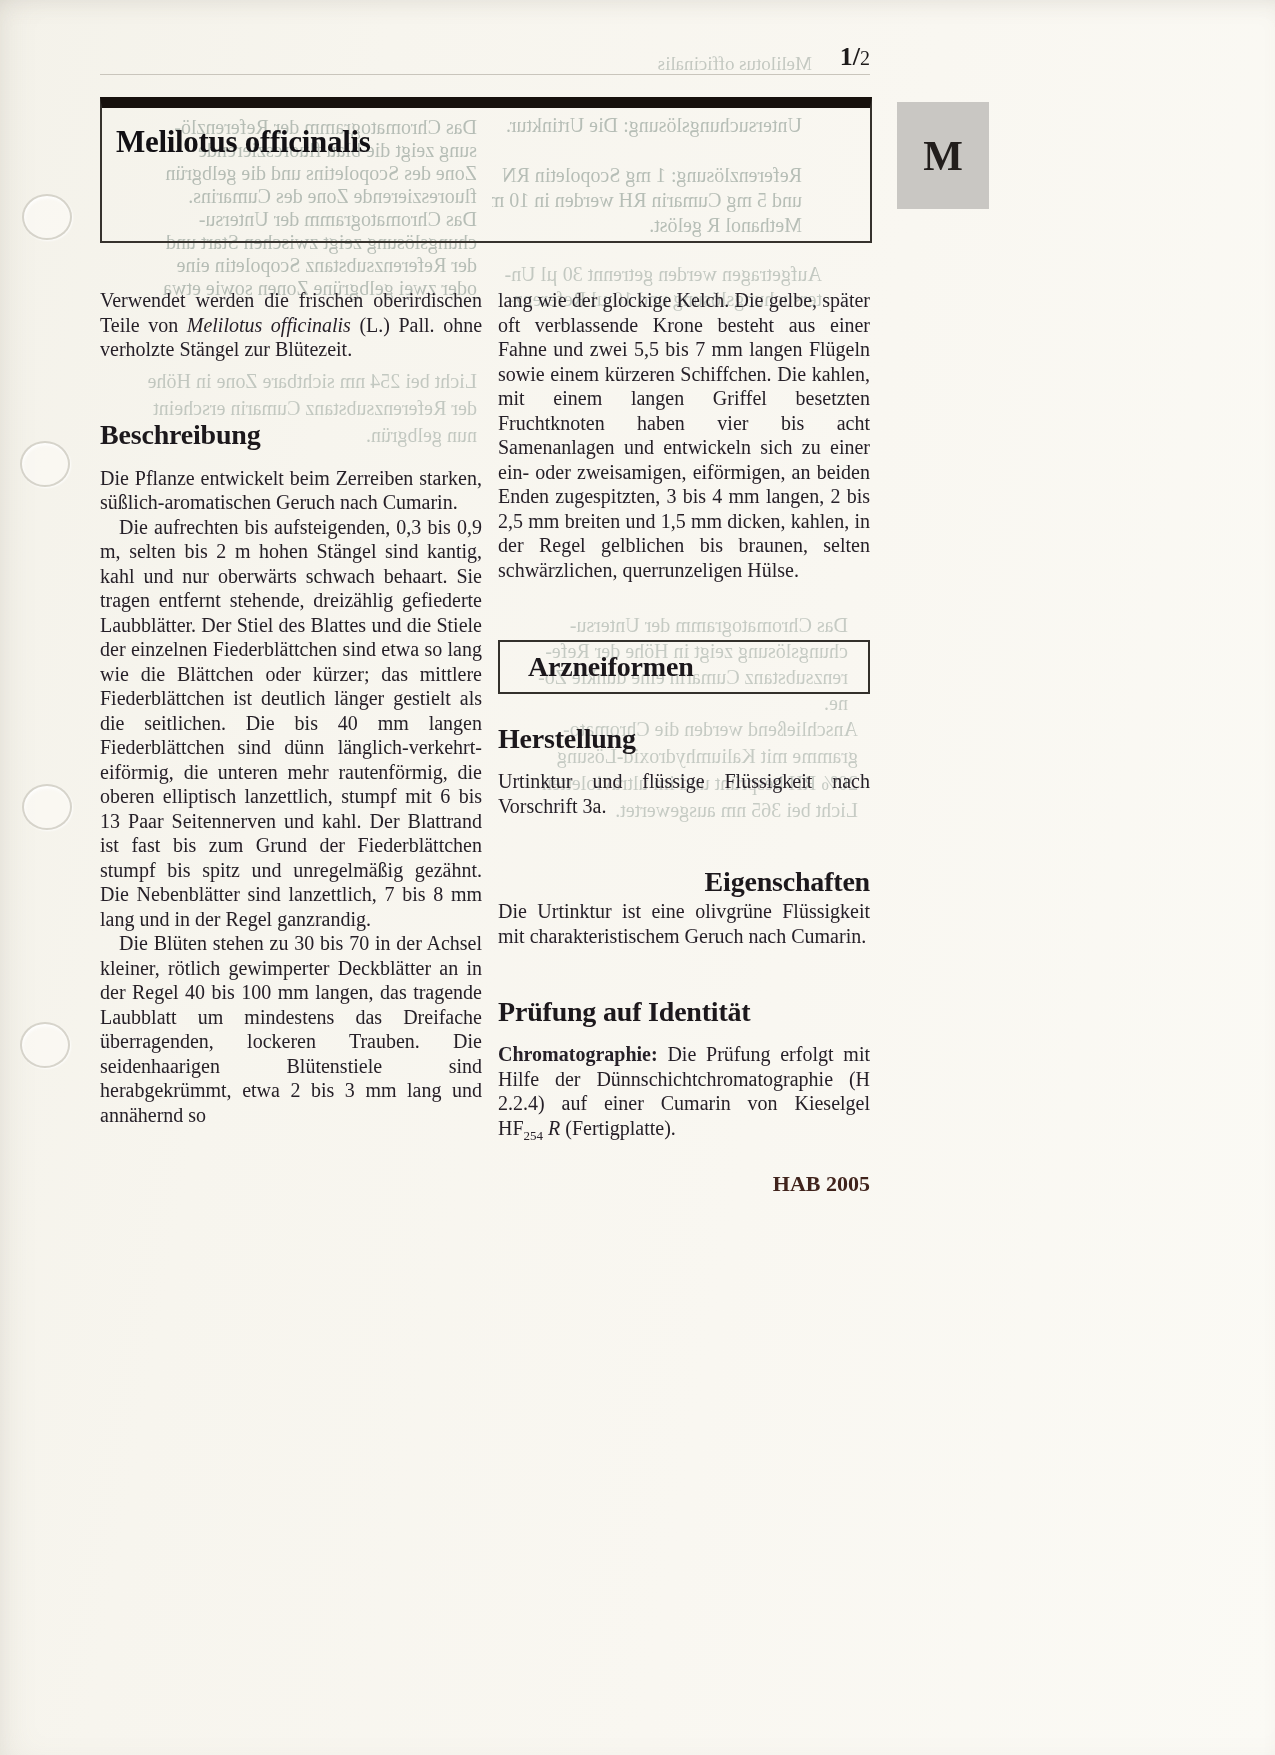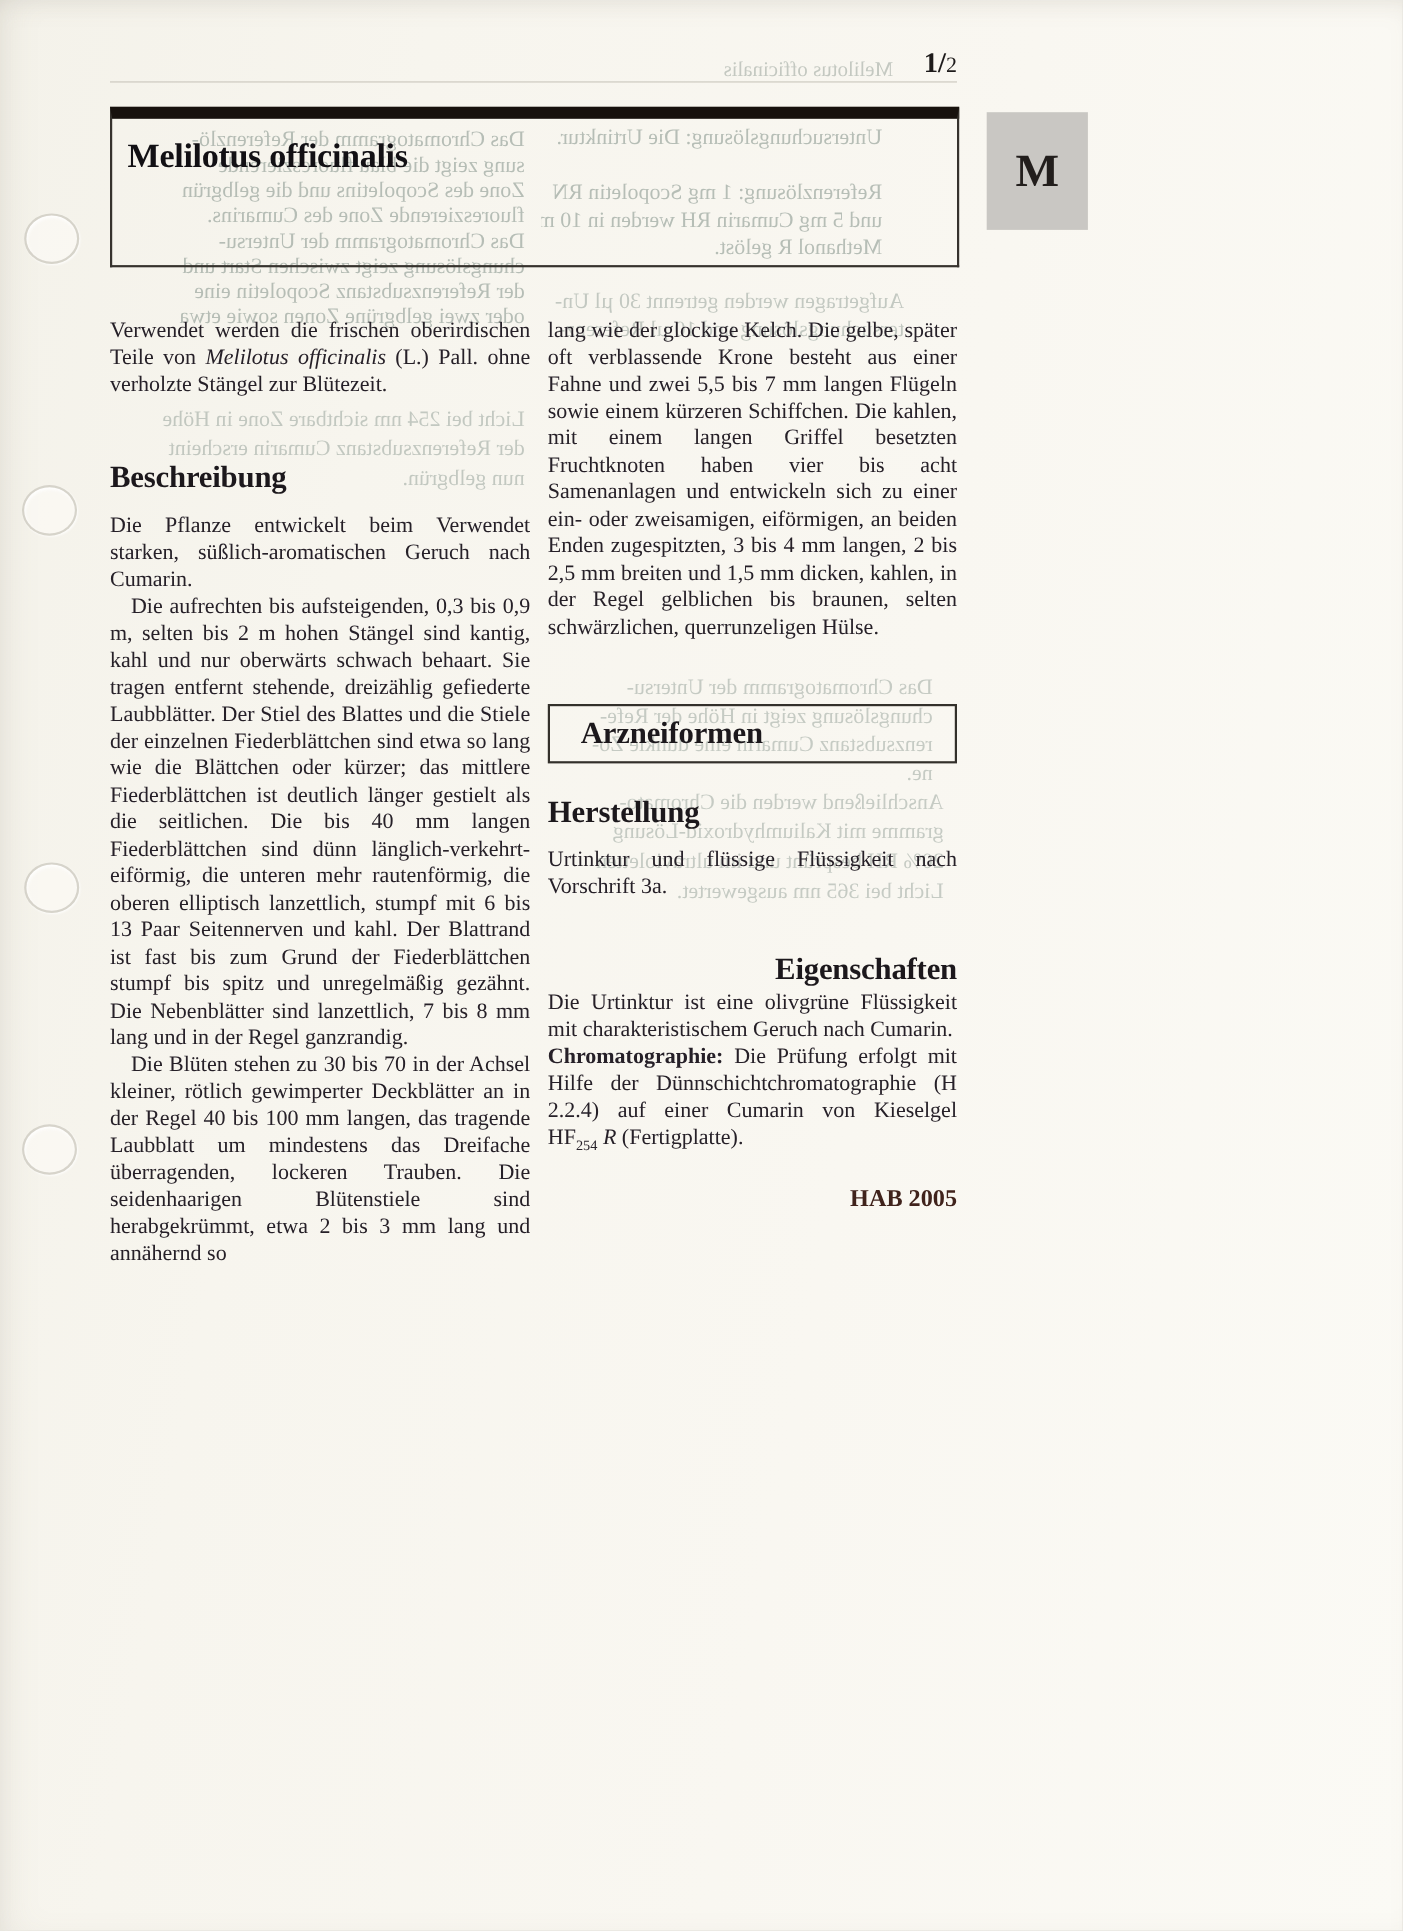--- a/index.html
+++ b/index.html
@@ -143,36 +143,37 @@
     <div class="title-text">Melilotus officinalis</div>
   </div>
   <div class="m-tab">
     <span>M</span>
   </div>
 
   <div class="col col-left">
     <p><span>Verwendet werden die frischen oberirdischen Teile von </span><span class="ital">Melilotus officinalis</span><span> (L.) Pall. ohne verholzte Stängel zur Blütezeit.</span></p>
 
     <h2 class="h-beschreibung">Beschreibung</h2>
-    <p>Die Pflanze entwickelt beim Verwendet starken, süßlich-aromatischen Geruch nach Cumarin.</p>
+    <p>Die Pflanze entwickelt beim Zerreiben starken, süßlich-aromatischen Geruch nach Cumarin.</p>
     <p class="indent">Die aufrechten bis aufsteigenden, 0,3 bis 0,9 m, selten bis 2 m hohen Stängel sind kantig, kahl und nur oberwärts schwach behaart. Sie tragen entfernt stehende, dreizählig gefiederte Laubblätter. Der Stiel des Blattes und die Stiele der einzelnen Fiederblättchen sind etwa so lang wie die Blättchen oder kürzer; das mittlere Fiederblättchen ist deutlich länger gestielt als die seitlichen. Die bis 40 mm langen Fiederblättchen sind dünn länglich-verkehrt-eiförmig, die unteren mehr rautenförmig, die oberen elliptisch lanzettlich, stumpf mit 6 bis 13 Paar Seitennerven und kahl. Der Blattrand ist fast bis zum Grund der Fiederblättchen stumpf bis spitz und unregelmäßig gezähnt. Die Nebenblätter sind lanzettlich, 7 bis 8 mm lang und in der Regel ganzrandig.</p>
     <p class="indent">Die Blüten stehen zu 30 bis 70 in der Achsel kleiner, rötlich gewimperter Deckblätter an in der Regel 40 bis 100 mm langen, das tragende Laubblatt um mindestens das Dreifache überragenden, lockeren Trauben. Die seidenhaarigen Blütenstiele sind herabgekrümmt, etwa 2 bis 3 mm lang und annähernd so</p>
   </div>
 
   <div class="col col-right">
     <p>lang wie der glockige Kelch. Die gelbe, später oft verblassende Krone besteht aus einer Fahne und zwei 5,5 bis 7 mm langen Flügeln sowie einem kürzeren Schiffchen. Die kahlen, mit einem langen Griffel besetzten Fruchtknoten haben vier bis acht Samenanlagen und entwickeln sich zu einer ein- oder zweisamigen, eiförmigen, an beiden Enden zugespitzten, 3 bis 4 mm langen, 2 bis 2,5 mm breiten und 1,5 mm dicken, kahlen, in der Regel gelblichen bis braunen, selten schwärzlichen, querrunzeligen Hülse.</p>
 
     <div class="arz-box">
       <h2>Arzneiformen</h2>
     </div>
 
     <h2 class="h-herstellung">Herstellung</h2>
     <p>Urtinktur und flüssige Flüssigkeit nach Vorschrift 3a.</p>
 
     <h2 class="h-eigenschaften">Eigenschaften</h2>
     <p>Die Urtinktur ist eine olivgrüne Flüssigkeit mit charakteristischem Geruch nach Cumarin.</p>
 
+    <h2 class="h-pruefung">Prüfung auf Identität</h2>
     <p><span class="bold">Chromatographie:</span><span> Die Prüfung erfolgt mit Hilfe der Dünnschichtchromatographie (H 2.2.4) auf einer Cumarin von Kieselgel HF</span><sub>254</sub>&nbsp;<span class="ital">R</span><span> (Fertigplatte).</span></p>
 
     <div class="footer">HAB 2005</div>
   </div>
 
 </div>
 
 </body></html>

